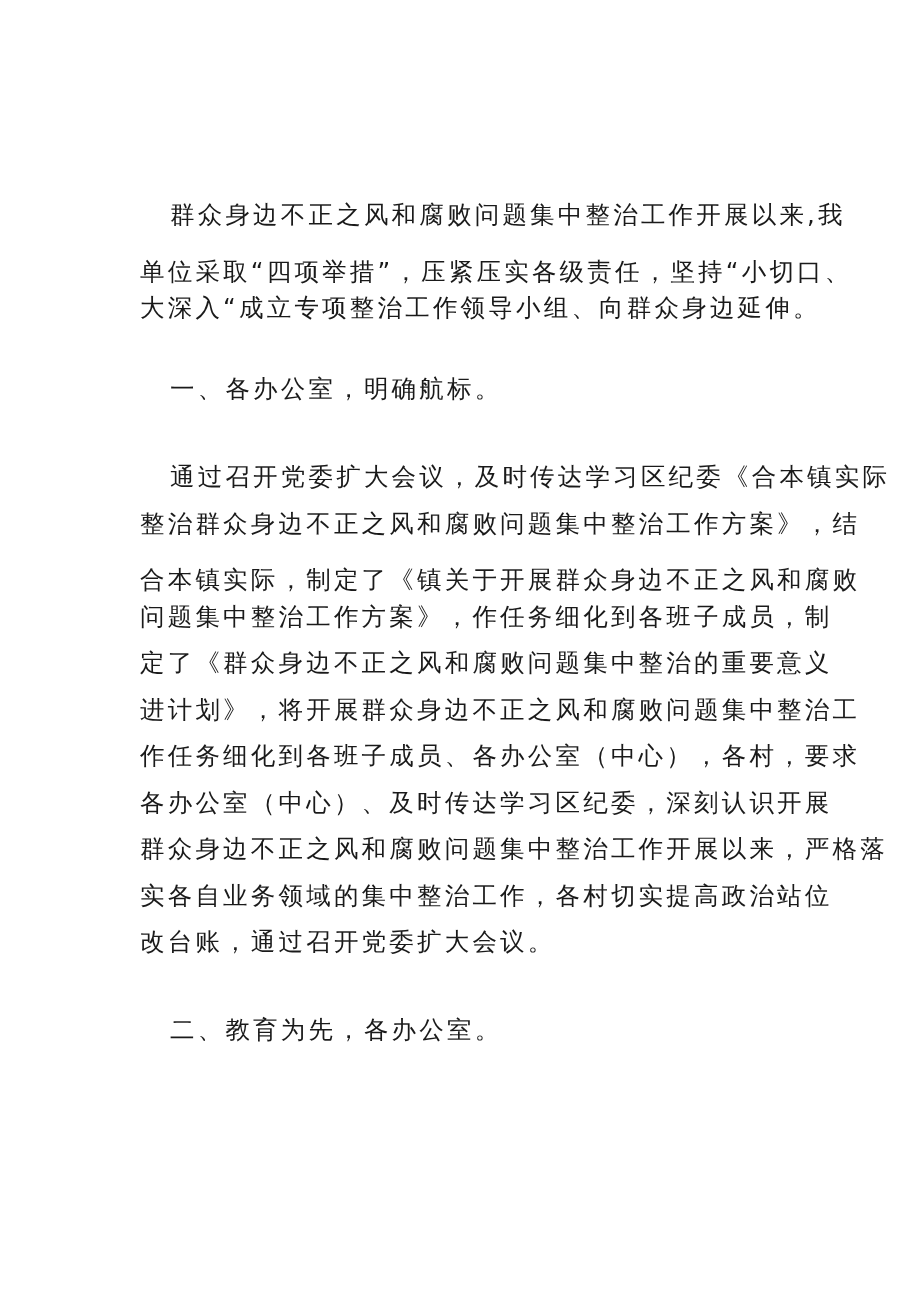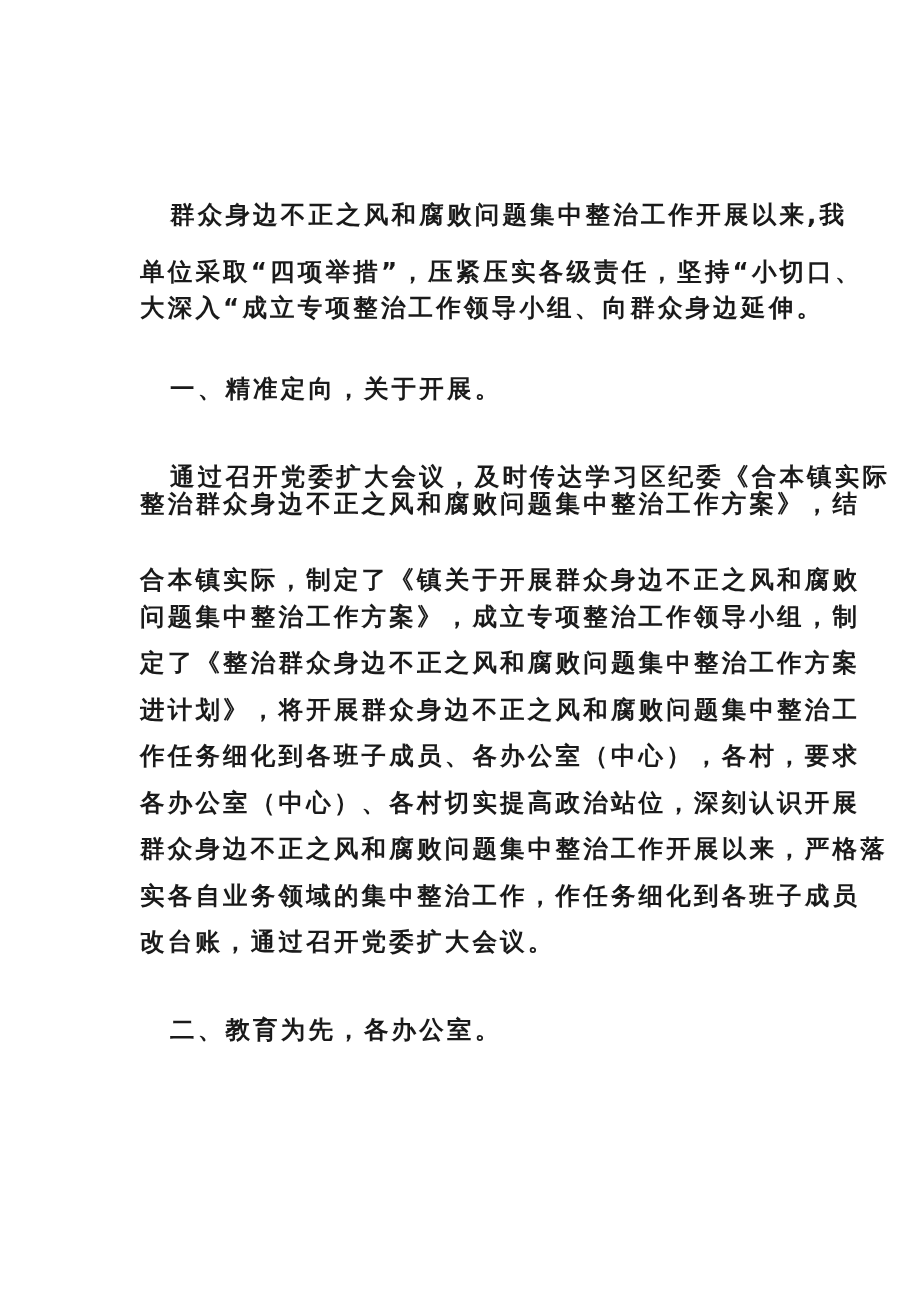--- a/index.html
+++ b/index.html
@@ -22,46 +22,45 @@
     width: 660px;
   }
   .line {
     position: absolute;
     left: 0;
     white-space: nowrap;
     font-size: 24.5px;
     letter-spacing: 3.2px;
     line-height: 30px;
     height: 30px;
-    font-weight: bold;
   }
   .indent { left: 30px; }
 </style>
 </head>
 <body>
 
 <div class="page">
 
   <div>
     <div class="line indent" style="top:200px">群众身边不正之风和腐败问题集中整治工作开展以来,我</div>
     <div class="line" style="top:257px">单位采取“四项举措”，压紧压实各级责任，坚持“小切口、</div>
     <div class="line" style="top:293px">大深入“成立专项整治工作领导小组、向群众身边延伸。</div>
   </div>
 
-  <div class="line indent" style="top:374px">一、精准定向，关于开展。</div>
+  <div class="line indent" style="top:374px">一、各办公室，明确航标。</div>
 
   <div>
     <div class="line indent" style="top:462px">通过召开党委扩大会议，及时传达学习区纪委《合本镇实际</div>
-    <div class="line" style="top:489px">整治群众身边不正之风和腐败问题集中整治工作方案》，结</div>
+    <div class="line" style="top:509px">整治群众身边不正之风和腐败问题集中整治工作方案》，结</div>
     <div class="line" style="top:565px">合本镇实际，制定了《镇关于开展群众身边不正之风和腐败</div>
-    <div class="line" style="top:602px">问题集中整治工作方案》，成立专项整治工作领导小组，制</div>
-    <div class="line" style="top:648px">定了《整治群众身边不正之风和腐败问题集中整治工作方案</div>
+    <div class="line" style="top:602px">问题集中整治工作方案》，作任务细化到各班子成员，制</div>
+    <div class="line" style="top:648px">定了《群众身边不正之风和腐败问题集中整治的重要意义</div>
     <div class="line" style="top:695px">进计划》，将开展群众身边不正之风和腐败问题集中整治工</div>
     <div class="line" style="top:741px">作任务细化到各班子成员、各办公室（中心），各村，要求</div>
-    <div class="line" style="top:788px">各办公室（中心）、各村切实提高政治站位，深刻认识开展</div>
+    <div class="line" style="top:788px">各办公室（中心）、及时传达学习区纪委，深刻认识开展</div>
     <div class="line" style="top:834px">群众身边不正之风和腐败问题集中整治工作开展以来，严格落</div>
-    <div class="line" style="top:881px">实各自业务领域的集中整治工作，作任务细化到各班子成员</div>
+    <div class="line" style="top:881px">实各自业务领域的集中整治工作，各村切实提高政治站位</div>
     <div class="line" style="top:927px">改台账，通过召开党委扩大会议。</div>
   </div>
 
   <div class="line indent" style="top:1015px">二、教育为先，各办公室。</div>
 
 </div>
 
 </body></html>

